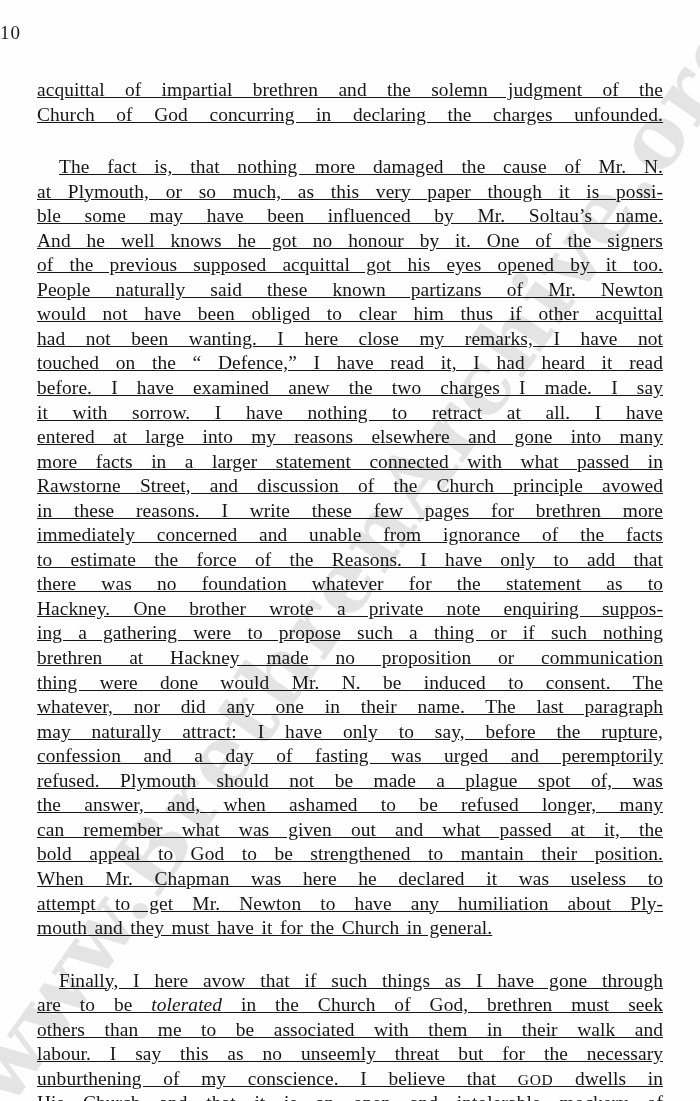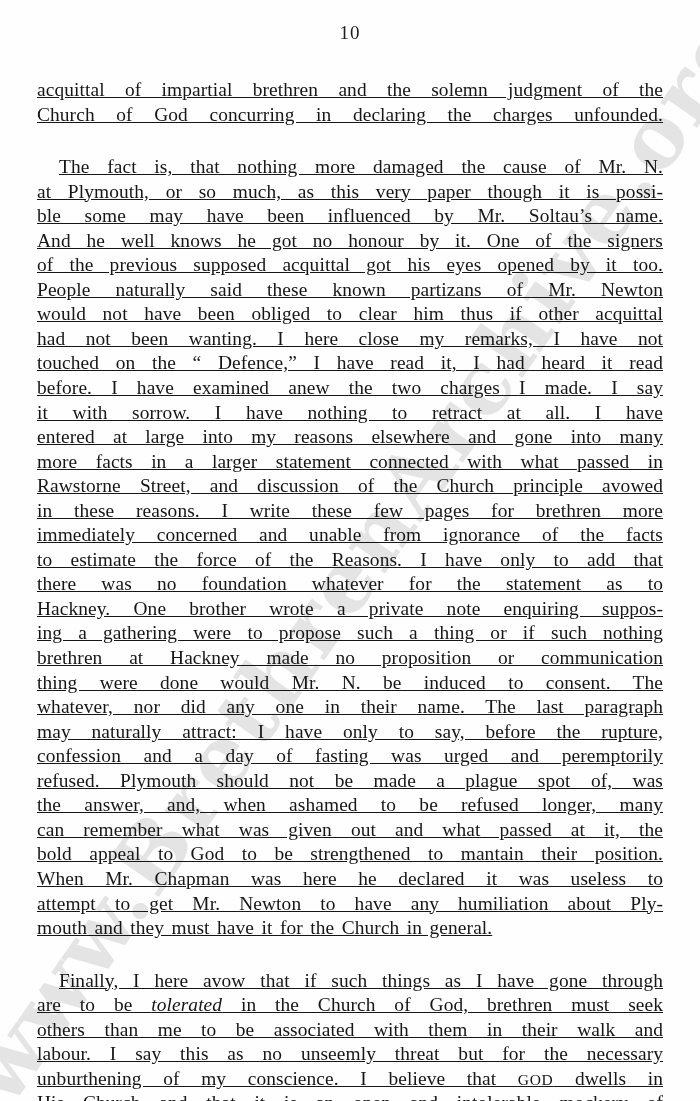--- a/index.html
+++ b/index.html
@@ -31,21 +31,21 @@
     color: #e4e4e4;
     white-space: nowrap;
     user-select: none;
     z-index: 1;
   }
   .page-number {
     position: absolute;
     top: 22px;
     left: 0;
     width: 100%;
-    text-align: center;
+    text-align: left;
     font-size: 19px;
     letter-spacing: 1px;
     color: #1c1c1c;
     z-index: 2;
   }
   .textblock {
     position: absolute;
     left: 37px;
     top: 78px;
     width: 626px;

